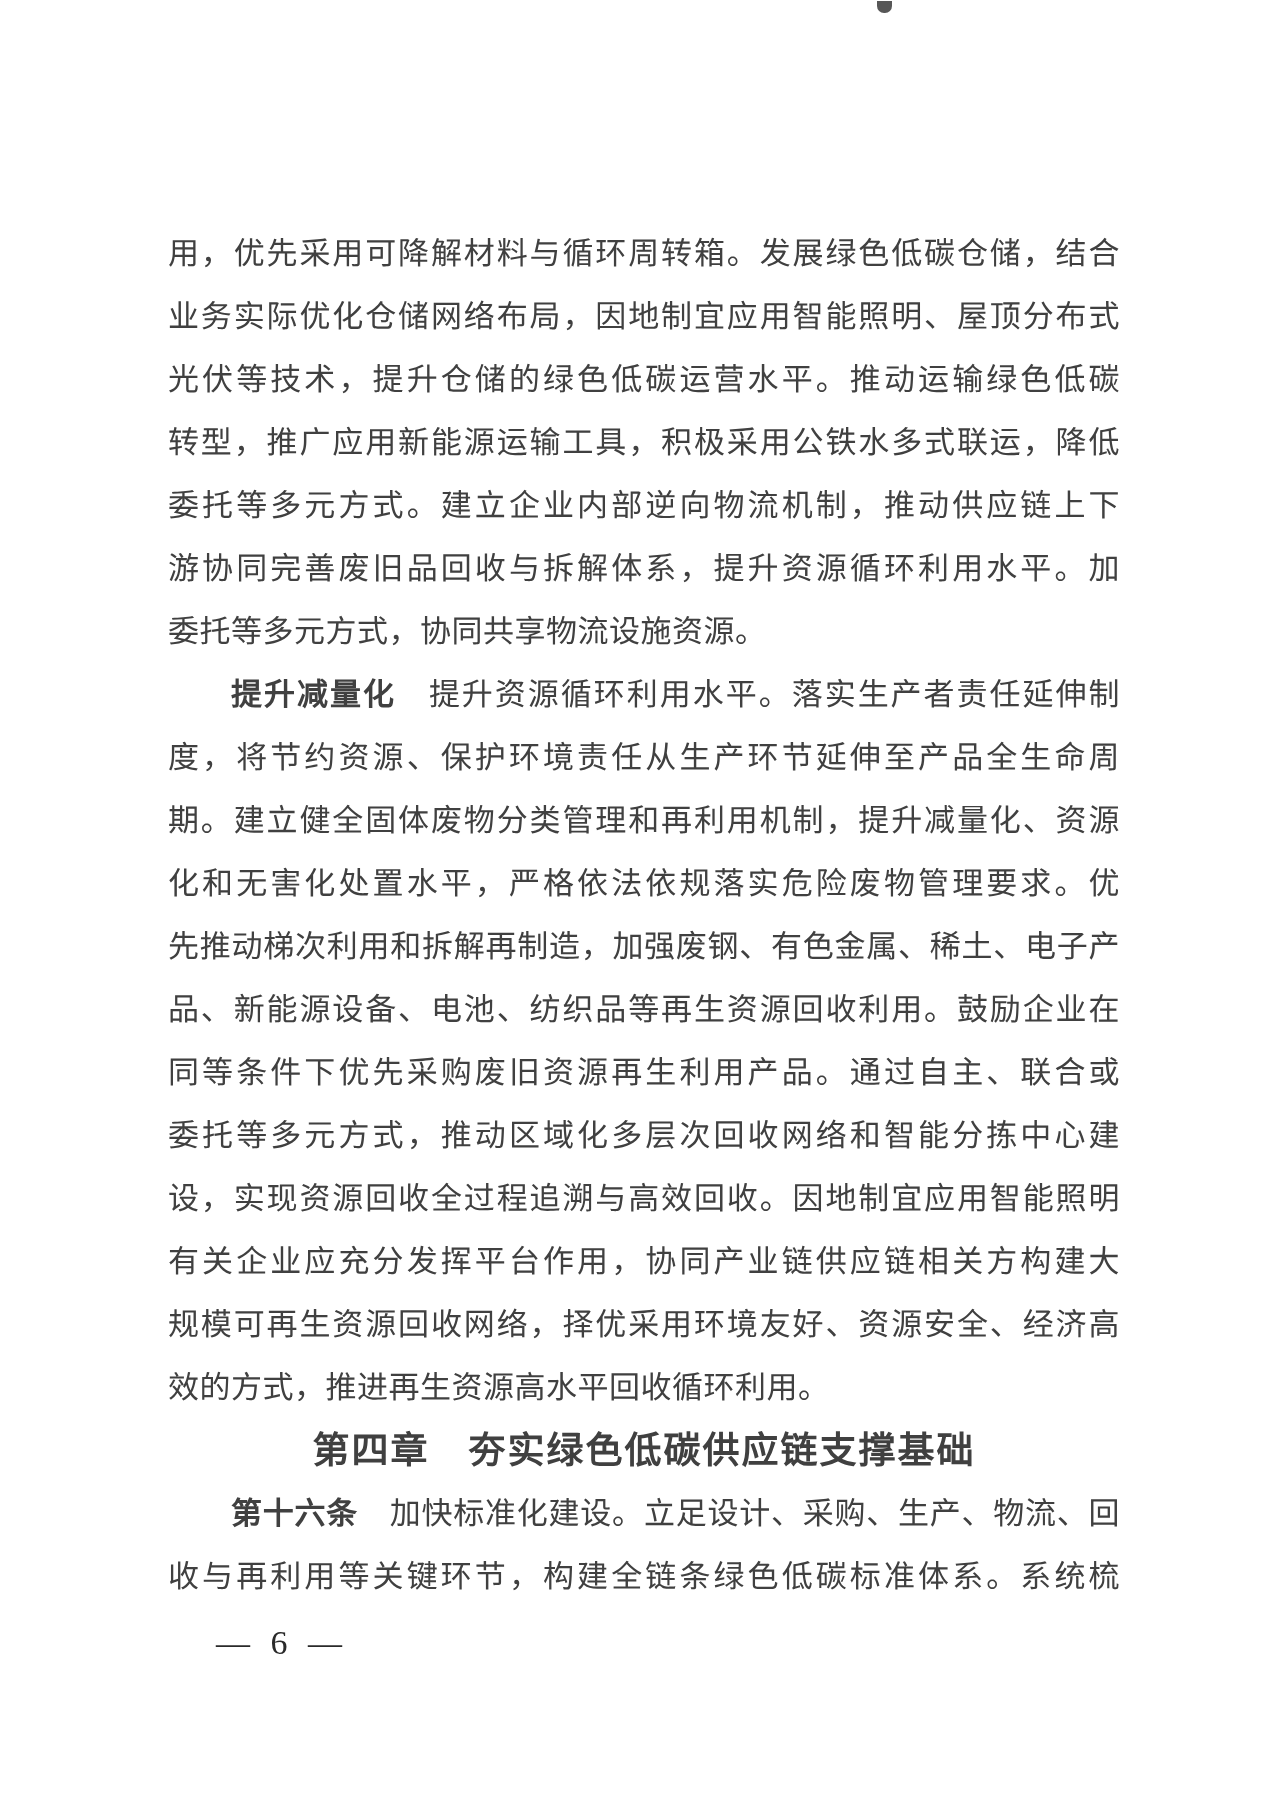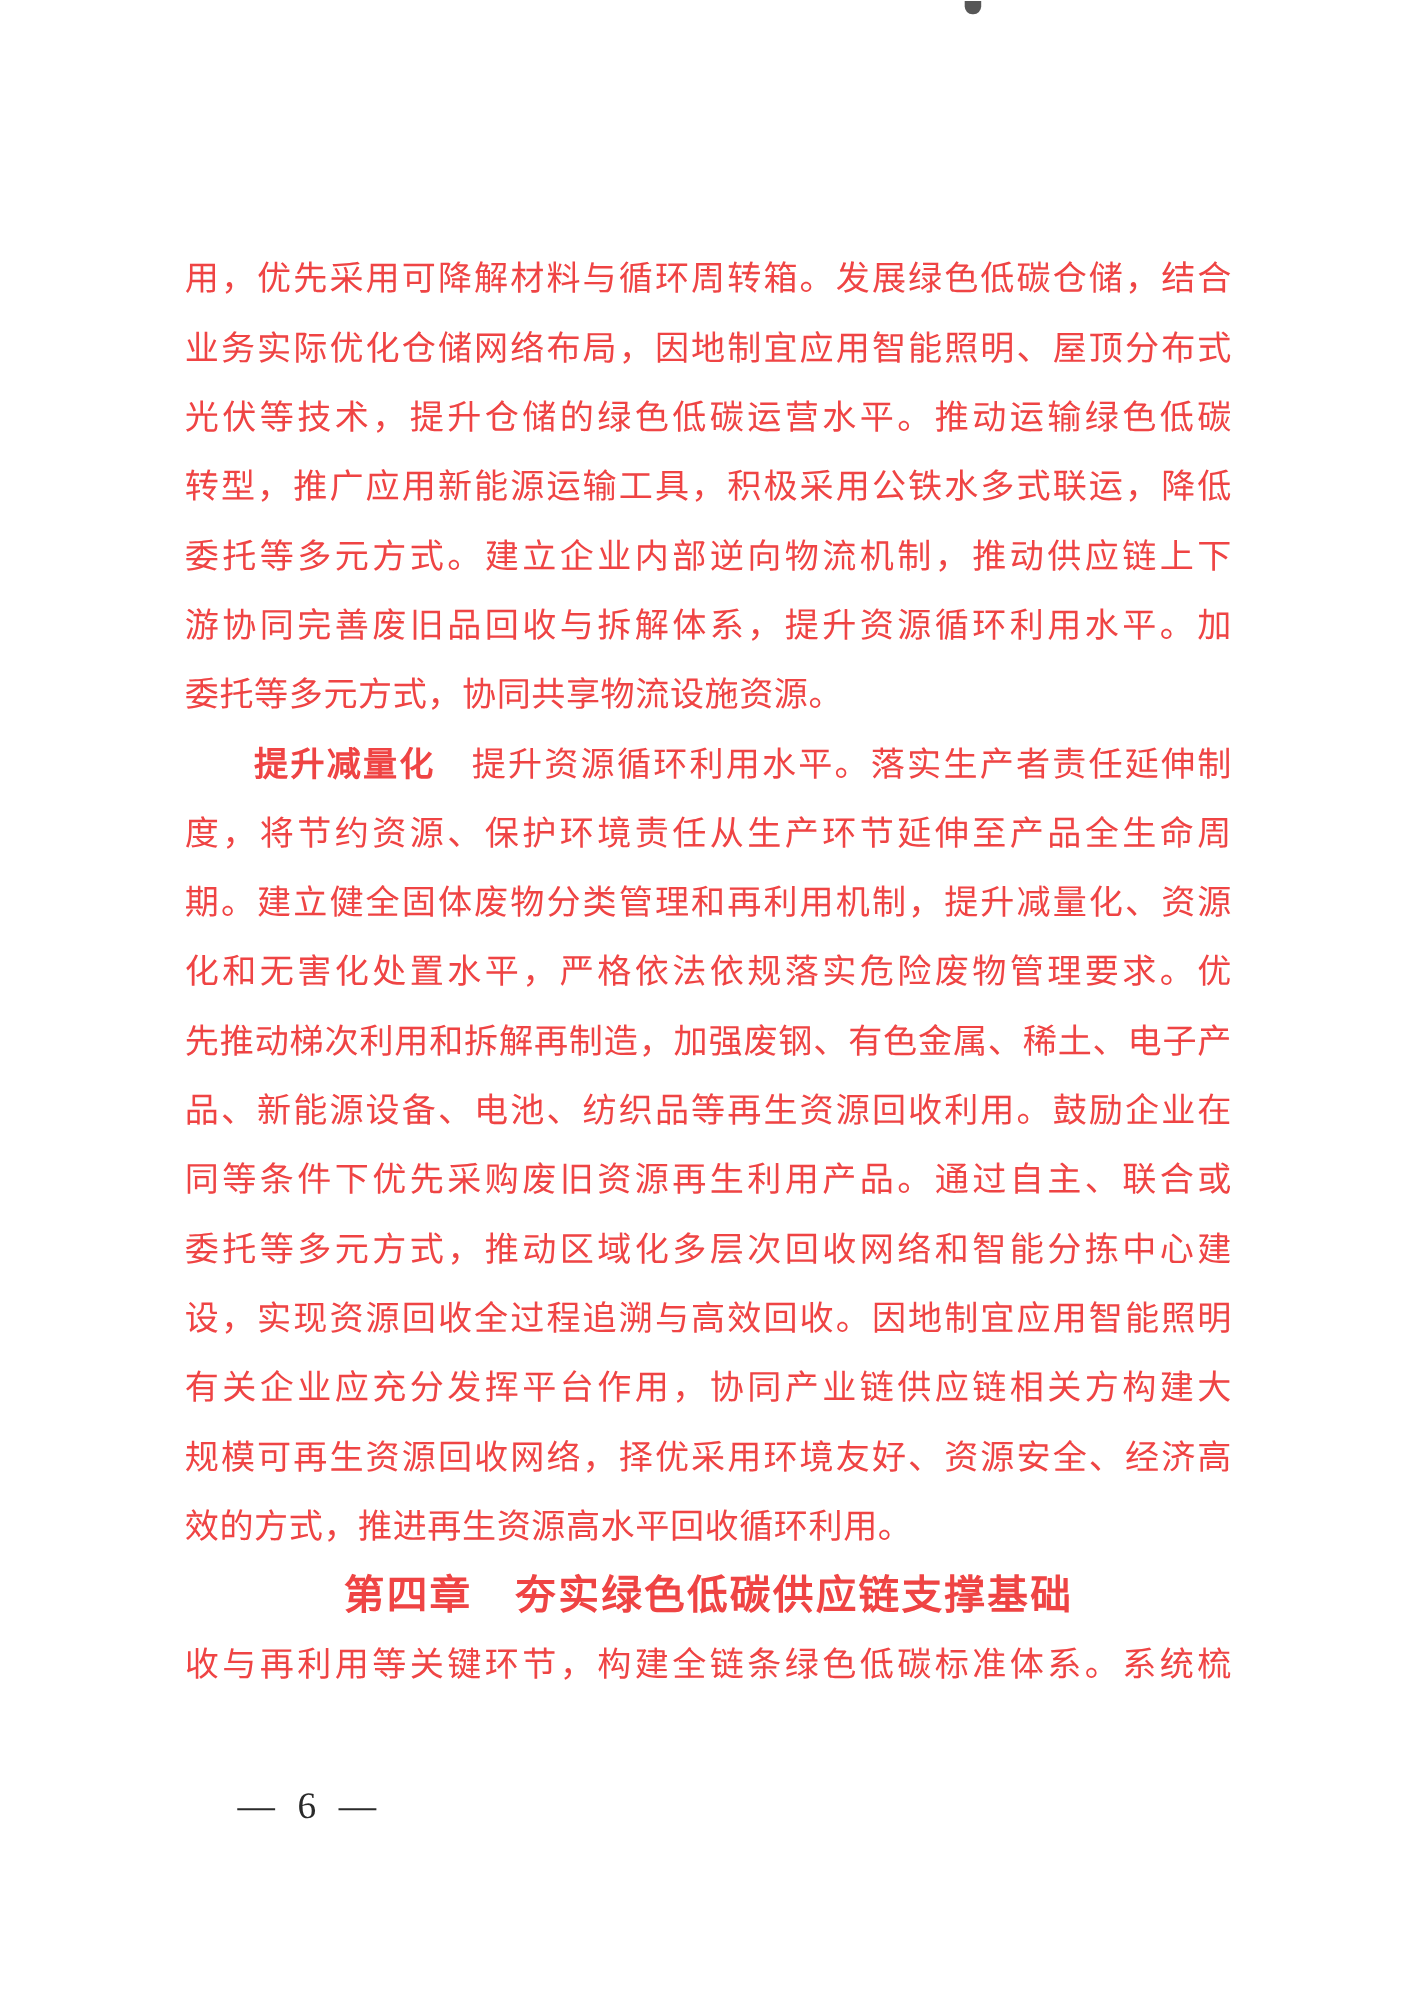--- a/index.html
+++ b/index.html
@@ -17,21 +17,21 @@
   .page {
     position: absolute;
     inset: 0;
     background: #ffffff;
   }
   .text-column {
     position: absolute;
     left: 168px;
     top: 222px;
     width: 952px;
-    color: #ef4444;
+    color: #404040;
   }
   .tl {
     font-size: 31px;
     line-height: 63px;
     height: 63px;
     letter-spacing: 0.5px;
     text-align: justify;
     text-align-last: justify;
     text-justify: inter-character;
     white-space: normal;
@@ -93,16 +93,17 @@
       <div class="tl">化和无害化处置水平，严格依法依规落实危险废物管理要求。优</div>
       <div class="tl">先推动梯次利用和拆解再制造，加强废钢、有色金属、稀土、电子产</div>
       <div class="tl">品、新能源设备、电池、纺织品等再生资源回收利用。鼓励企业在</div>
       <div class="tl">同等条件下优先采购废旧资源再生利用产品。通过自主、联合或</div>
       <div class="tl">委托等多元方式，推动区域化多层次回收网络和智能分拣中心建</div>
       <div class="tl">设，实现资源回收全过程追溯与高效回收。因地制宜应用智能照明</div>
       <div class="tl">有关企业应充分发挥平台作用，协同产业链供应链相关方构建大</div>
       <div class="tl">规模可再生资源回收网络，择优采用环境友好、资源安全、经济高</div>
       <div class="tl para-end">效的方式，推进再生资源高水平回收循环利用。</div>
       <div class="tl heading">第四章　夯实绿色低碳供应链支撑基础</div>
+      <div class="tl indent"><span class="article-no">第十六条</span><span>　加快标准化建设。立足设计、采购、生产、物流、回</span></div>
       <div class="tl">收与再利用等关键环节，构建全链条绿色低碳标准体系。系统梳</div>
     </div>
   <div class="footer">— 6 —</div>
 </div>
 
 </body></html>

